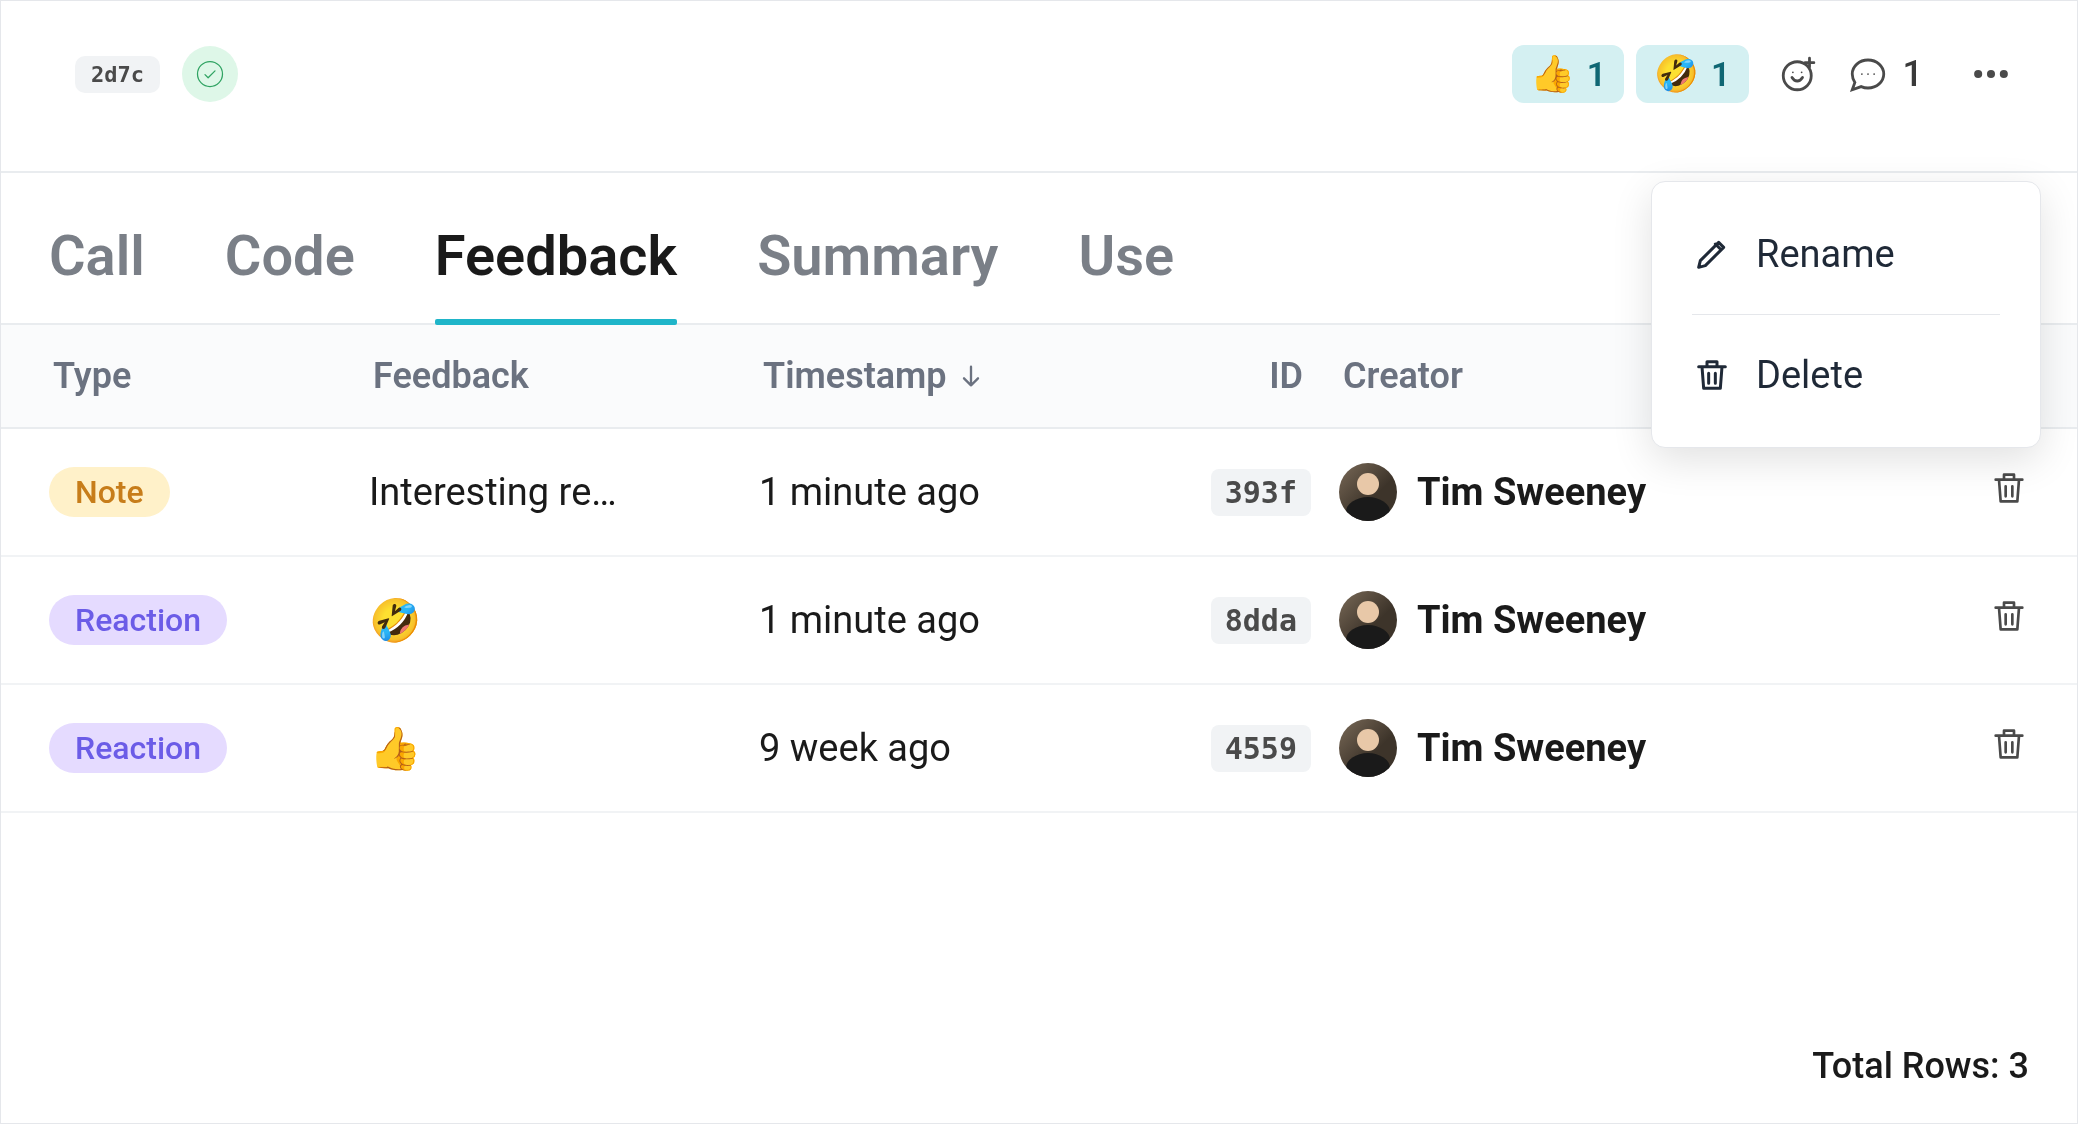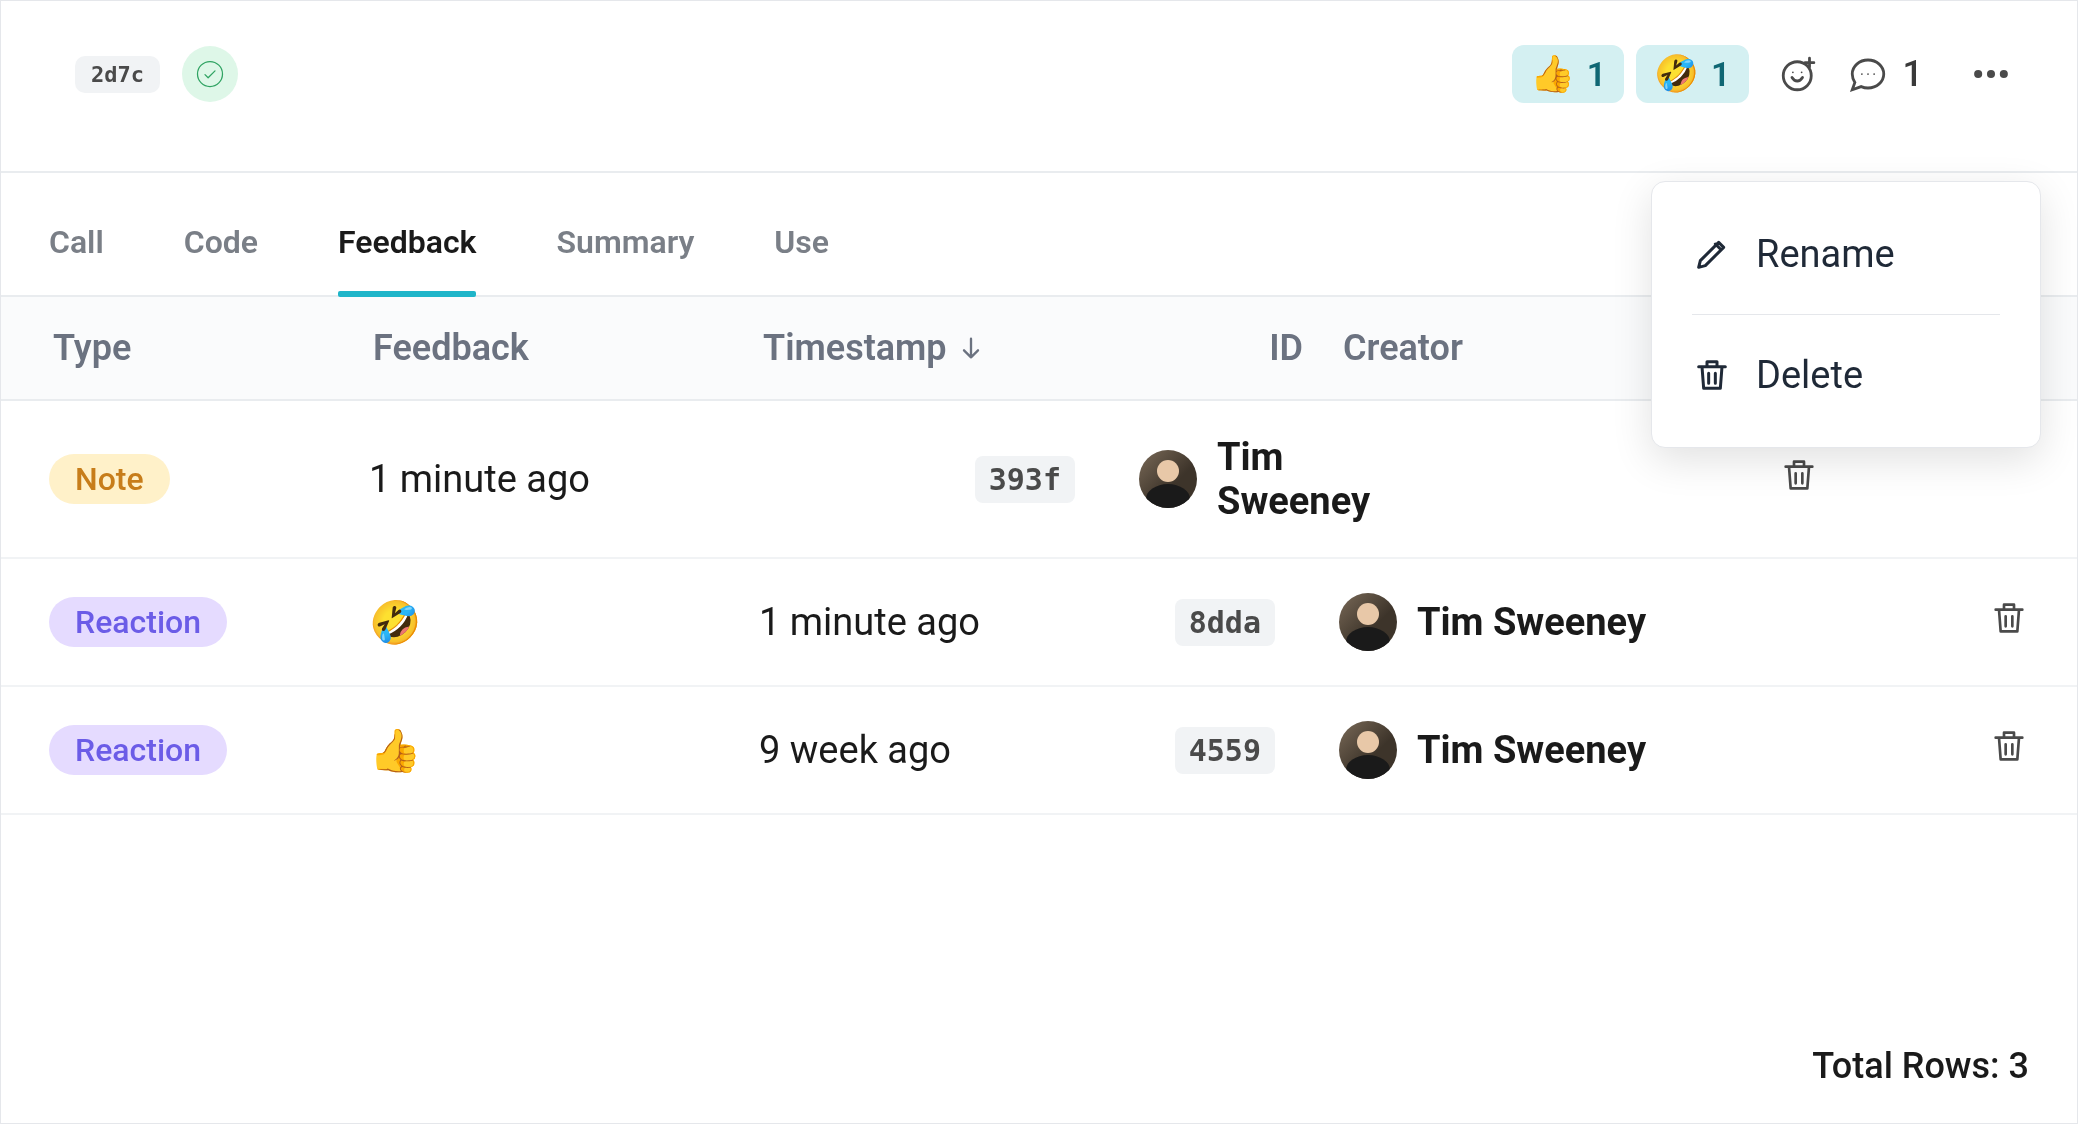--- a/index.html
+++ b/index.html
@@ -100,21 +100,21 @@
     margin: 28px 0 0 0;
   }
 
   .tabs {
     display: flex;
     gap: 80px;
     padding: 50px 48px 0 48px;
     border-bottom: 2px solid #e9ecef;
   }
   .tab {
-    font-size: 32px;
+    font-size: 56px;
     font-weight: 600;
     color: #7a7f87;
     padding-bottom: 34px;
     cursor: pointer;
     position: relative;
   }
   .tab.active {
     color: #1a1a1a;
   }
   .tab.active::after {
@@ -173,21 +173,21 @@
     display:inline-block;
     background: #f1f3f5;
     color: #4a4a4a;
     font-family: ui-monospace, SFMono-Regular, Menlo, Consolas, monospace;
     font-size: 30px;
     font-weight:600;
     border-radius: 8px;
     padding: 6px 14px;
     text-align:center;
     justify-self:end;
-    margin-right:64px;
+    margin-right:28px;
   }
 
   .creator {
     display:flex;
     align-items:center;
     gap: 20px;
     font-weight:700;
     color:#1a1a1a;
   }
   .avatar {
@@ -326,20 +326,21 @@
           <path d="M12 4v16M6 14l6 6 6-6" stroke-linecap="round" stroke-linejoin="round"></path>
         </svg>
     </div>
     <div class="col-id">ID</div>
     <div>Creator</div>
     <div></div>
   </div>
 
   <div class="trow">
     <div><span class="tag tag-note">Note</span></div>
+    <div class="fb-text">Interesting re…</div>
     <div class="ts">1 minute ago</div>
     <div style="text-align:right"><span class="id-badge">393f</span></div>
     <div class="creator">
       <span class="avatar"></span>
       <span>Tim Sweeney</span>
     </div>
     <div class="row-trash">
       <svg viewBox="0 0 24 24">
           <path d="M4 7h16M9 7V4h6v3M6 7l1 13h10l1-13M10 11v6M14 11v6" stroke-linecap="round" stroke-linejoin="round"></path>
         </svg>

